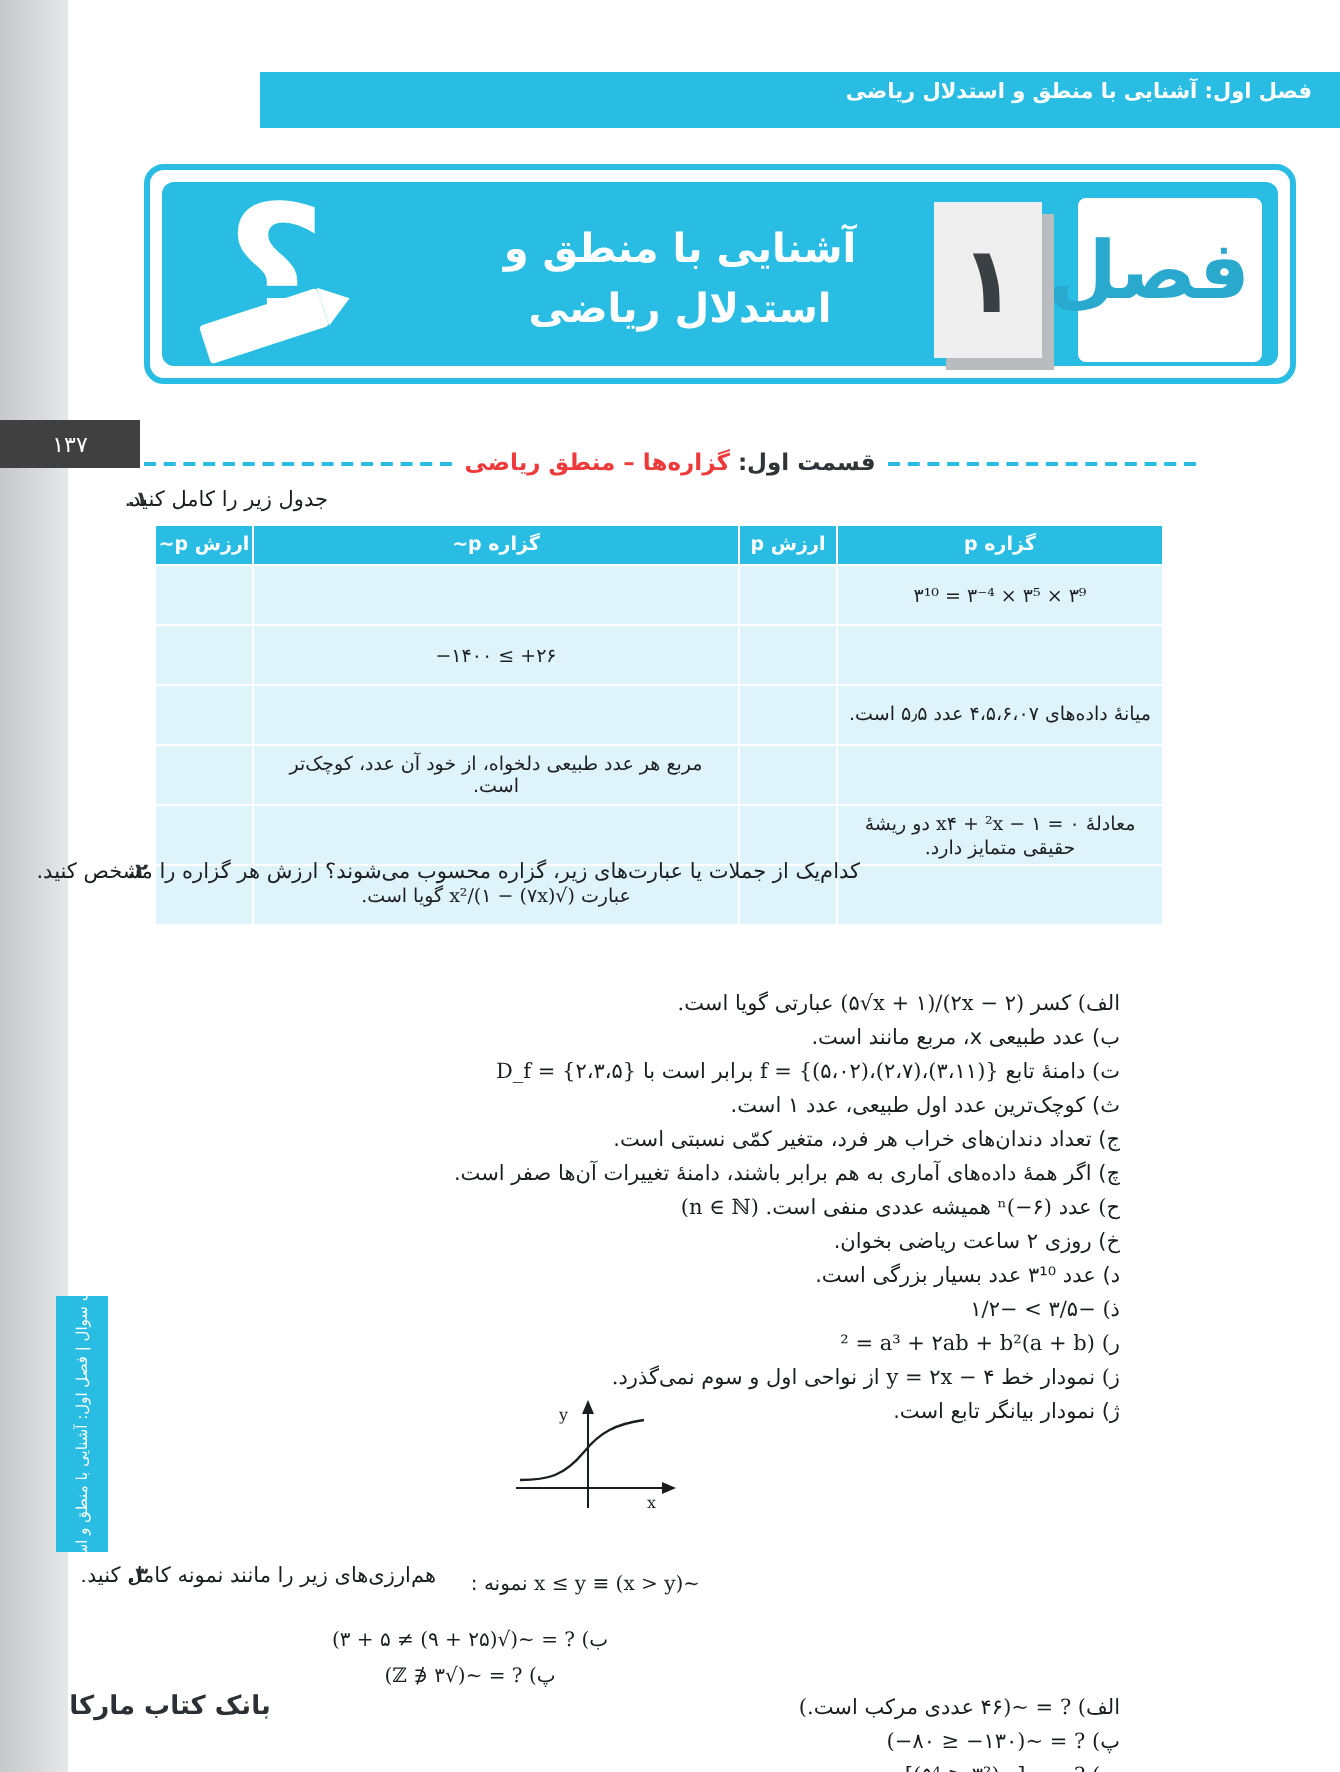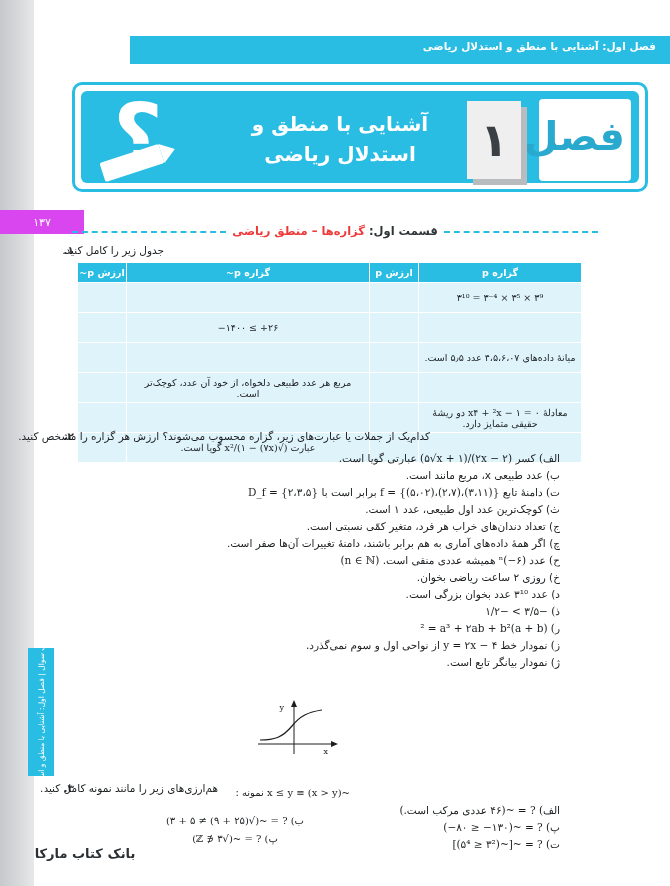--- a/index.html
+++ b/index.html
@@ -39,22 +39,22 @@
     position:absolute;left:34px;top:36px;width:96px;height:28px;
     background:#ffffff;
   }
   .header-title{
     position:absolute;right:14px;top:40px;
     font-size:10.5px;font-weight:bold;color:#ffffff;
     letter-spacing:0;
   }
   
   .page-number{
-    position:absolute;left:0px;top:210px;width:84px;height:24px;
-    background:#d946ef;color:#ffffff;
+    position:absolute;left:0px;top:210px;width:70px;height:24px;
+    background:#404040;color:#ffffff;
     font-size:11px;
     display:flex;align-items:center;justify-content:center;
   }
   
   .banner{
     position:absolute;left:72px;top:82px;width:576px;height:110px;
     background:#ffffff;
     border:3px solid #29bde4;
     border-radius:10px;
     box-sizing:border-box;
@@ -161,20 +161,21 @@
   .col-v{width:46px;}
   .col-np{width:240px;}
   .col-nv{width:46px;}
   .cell-tall{height:38px;}
   
   .list{
     position:absolute;right:110px;
     font-size:10.5px;color:#1b1e20;
     line-height:1.62;
     text-align:right;
+    margin-top:44px;
   }
   .list div{white-space:nowrap;}
   
   .graph{
     position:absolute;left:248px;top:700px;width:92px;height:62px;
   }
   
   .bottom-left{
     position:absolute;left:120px;top:784px;width:230px;
     font-size:10px;color:#1b1e20;line-height:1.8;text-align:left;
@@ -305,21 +306,21 @@
 
   <div class="list" style="top:450px;width:486px;">
     <div class="mathline">الف) کسر (۲x − ۲)/(۵√x + ۱) عبارتی گویا است.</div>
     <div>ب) عدد طبیعی x، مربع مانند است.</div>
     <div class="mathline">ت) دامنهٔ تابع {(۳،۱۱)،(۲،۷)،(۵،۰۲)} = f برابر است با {۲،۳،۵} = D_f</div>
     <div>ث) کوچک‌ترین عدد اول طبیعی، عدد ۱ است.</div>
     <div>ج) تعداد دندان‌های خراب هر فرد، متغیر کمّی نسبتی است.</div>
     <div>چ) اگر همهٔ داده‌های آماری به هم برابر باشند، دامنهٔ تغییرات آن‌ها صفر است.</div>
     <div class="mathline">ح) عدد (۶−)ⁿ همیشه عددی منفی است. (n ∈ ℕ)</div>
     <div>خ) روزی ۲ ساعت ریاضی بخوان.</div>
-    <div>د) عدد ۳¹⁰ عدد بخوان بزرگی است.</div>
+    <div>د) عدد ۳¹⁰ عدد بسیار بزرگی است.</div>
     <div class="mathline">ذ) −۳/۵ &gt; −۱/۲</div>
     <div class="mathline">ر) (a + b)² = a³ + ۲ab + b²</div>
     <div class="mathline">ز) نمودار خط y = ۲x − ۴ از نواحی اول و سوم نمی‌گذرد.</div>
     <div>ژ) نمودار     بیانگر تابع است.</div>
   </div>
 
   <div class="graph">
     <svg width="92" height="62" viewBox="0 0 92 62">
       <line x1="46" y1="4" x2="46" y2="54" stroke="#1b1e20" stroke-width="1"></line>
       <polygon points="46,0 43,7 49,7" fill="#1b1e20"></polygon>

